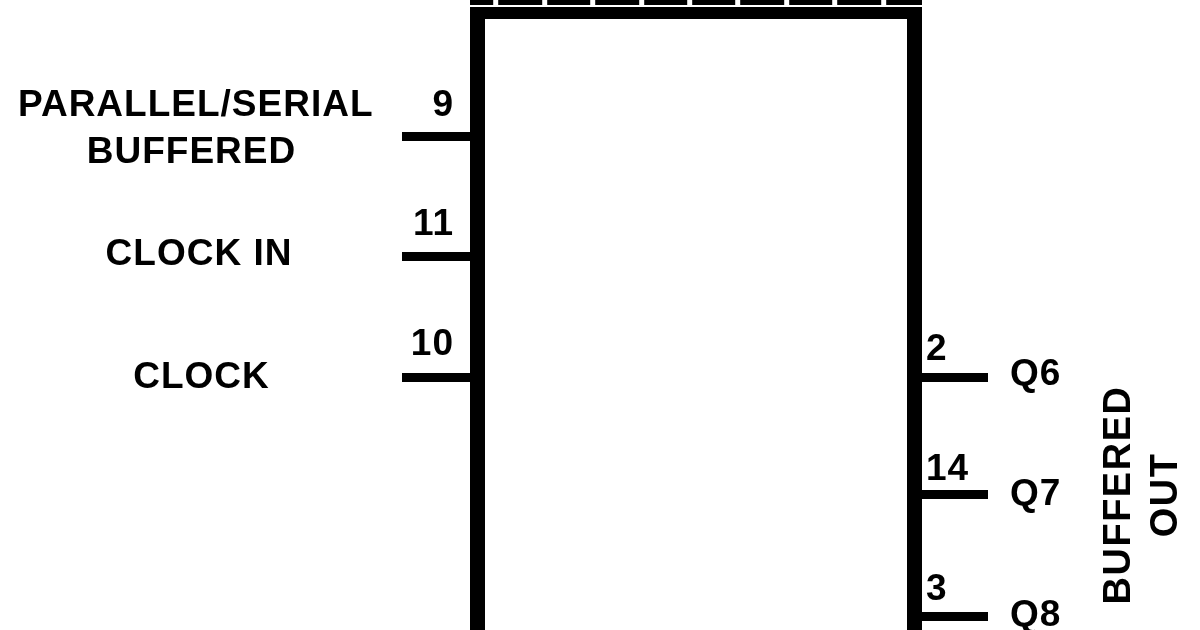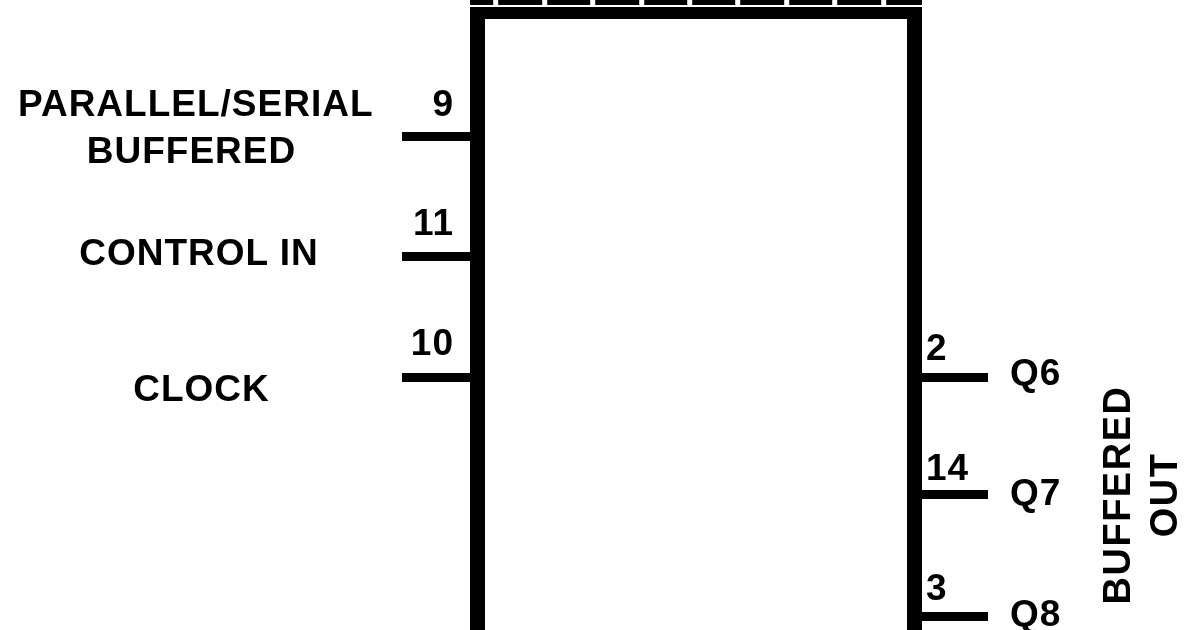--- a/index.html
+++ b/index.html
@@ -44,21 +44,21 @@
   .num-11 { top:199px; }
   .num-10 { top:319px; }
   
   .num-right { left:926px; }
   .num-2  { top:324px; }
   .num-12 { top:444px; }
   .num-3  { top:564px; }
   
   .lbl-control { left:18px; top:80px;  width:347px; }
   .lbl-serial  { left:18px; top:229px; width:362px; }
-  .lbl-clock   { left:18px; top:352px; width:367px;margin-top:13px; }
+  .lbl-clock   { left:18px; top:352px; width:367px; }
   
   .lbl-q { left:1010px;text-align:right; }
   .lbl-q6 { top:349px; }
   .lbl-q7 { top:469px; }
   .lbl-q8 { top:590px; }
   
   .buffered-out {
     position:absolute; left:1016px; top:448px; width:250px; height:94px;
     transform:rotate(-90deg); transform-origin:center center;
     text-align:center; font-size:38px; line-height:47px; letter-spacing:1.5px;
@@ -75,21 +75,21 @@
 
   <div class="pin-line line-p9"></div>
   <div class="txt num-left num-9">9</div>
   <div class="txt txt2 r lbl-control">
     <div>PARALLEL/SERIAL</div>
     <div>BUFFERED</div>
   </div>
 
   <div class="pin-line line-p11"></div>
   <div class="txt num-left num-11">11</div>
-  <div class="txt r lbl-serial">CONTROL IN</div>
+  <div class="txt r lbl-serial">CLOCK IN</div>
 
   <div class="pin-line line-p10"></div>
   <div class="txt num-left num-10">10</div>
   <div class="txt r lbl-clock">CLOCK</div>
 
   <div class="pin-line line-p2"></div>
   <div class="txt num-right num-2">2</div>
   <div class="txt lbl-q lbl-q6">Q6</div>
 
   <div class="pin-line line-p12"></div>

